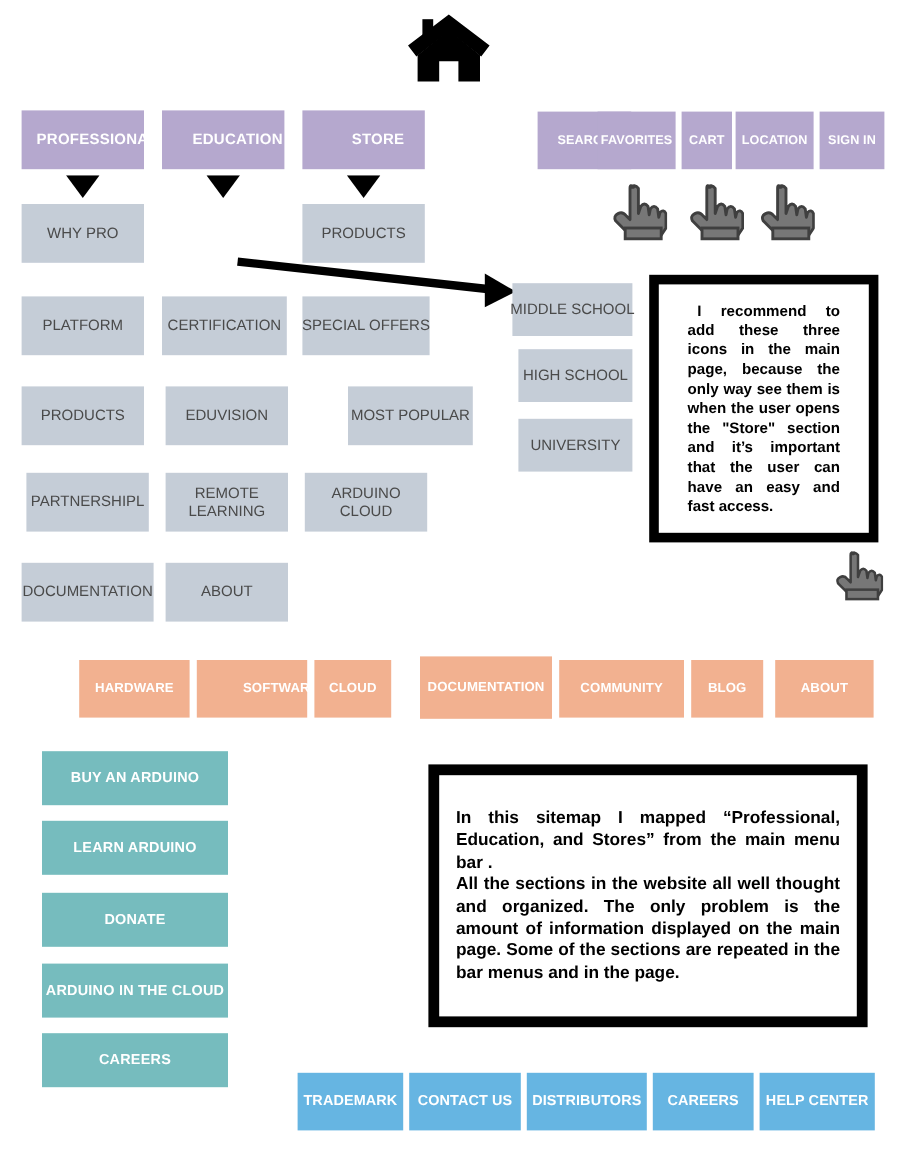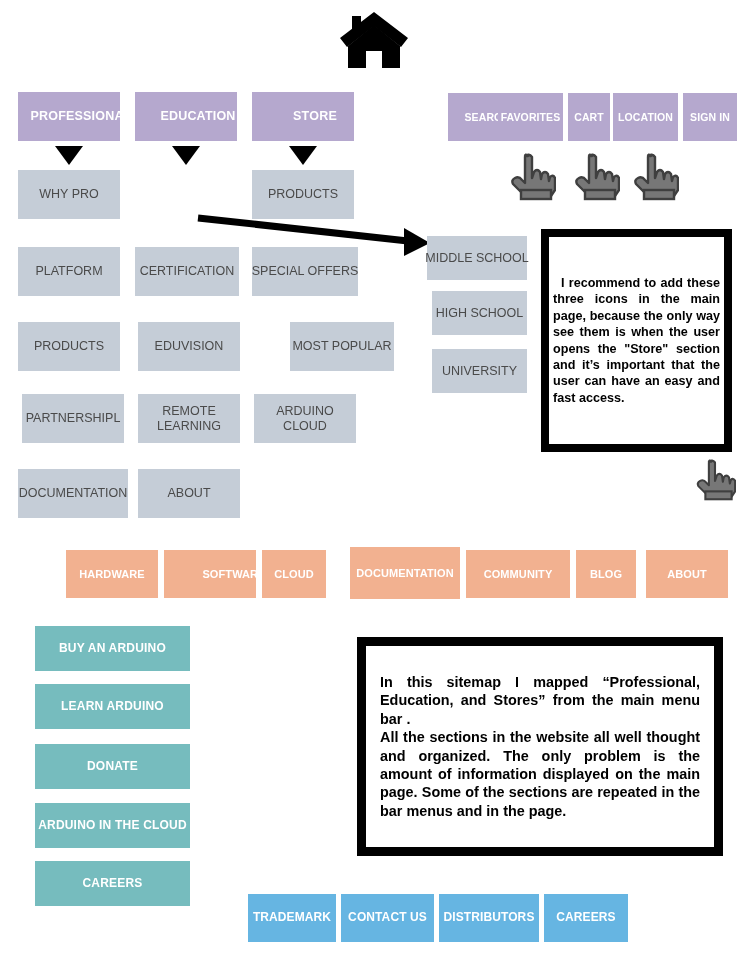--- a/index.html
+++ b/index.html
@@ -96,21 +96,21 @@
     display: flex;
     align-items: center;
   }
   .note-text {
     font-weight: bold;
     color: #000000;
     text-align: justify;
     text-align-last: left;
     white-space: pre-wrap;
   }
-  #note-icons .note-inner { padding: 6px 4px; align-items: center; }
+  #note-icons .note-inner { padding: 6px 24px; align-items: center; }
   #note-icons .note-text { font-size: 12.6px; line-height: 1.30; text-indent: 8px; }
   #note-sitemap .note-inner { padding: 8px 14px; }
   #note-sitemap .note-text { font-size: 14.4px; line-height: 1.28; }
 
   .icon-svg { position: absolute; display: block; }
   .arrow-svg { position: absolute; left: 0; top: 0; }
 </style>
 </head>
 <body>
 
@@ -209,14 +209,15 @@
     <div class="note-inner">
       <div class="note-text">In this sitemap I mapped “Professional, Education, and Stores” from the main menu bar .
 All the sections in the website all well thought and organized. The only problem is the amount of information displayed on the main page. Some of the sections are repeated in the bar menus and in the page.</div>
     </div>
   </div>
 
   <div class="node tile-blue" style="left:248px; top:894px; width:88px; height:48px;">TRADEMARK</div>
   <div class="node tile-blue" style="left:341px; top:894px; width:93px; height:48px;">CONTACT US</div>
   <div class="node tile-blue" style="left:439px; top:894px; width:100px; height:48px;">DISTRIBUTORS</div>
   <div class="node tile-blue" style="left:544px; top:894px; width:84px; height:48px;">CAREERS</div>
+  <div class="node tile-blue" style="left:633px; top:894px; width:96px; height:48px;">HELP CENTER</div>
 
 </div>
 
 </body></html>

